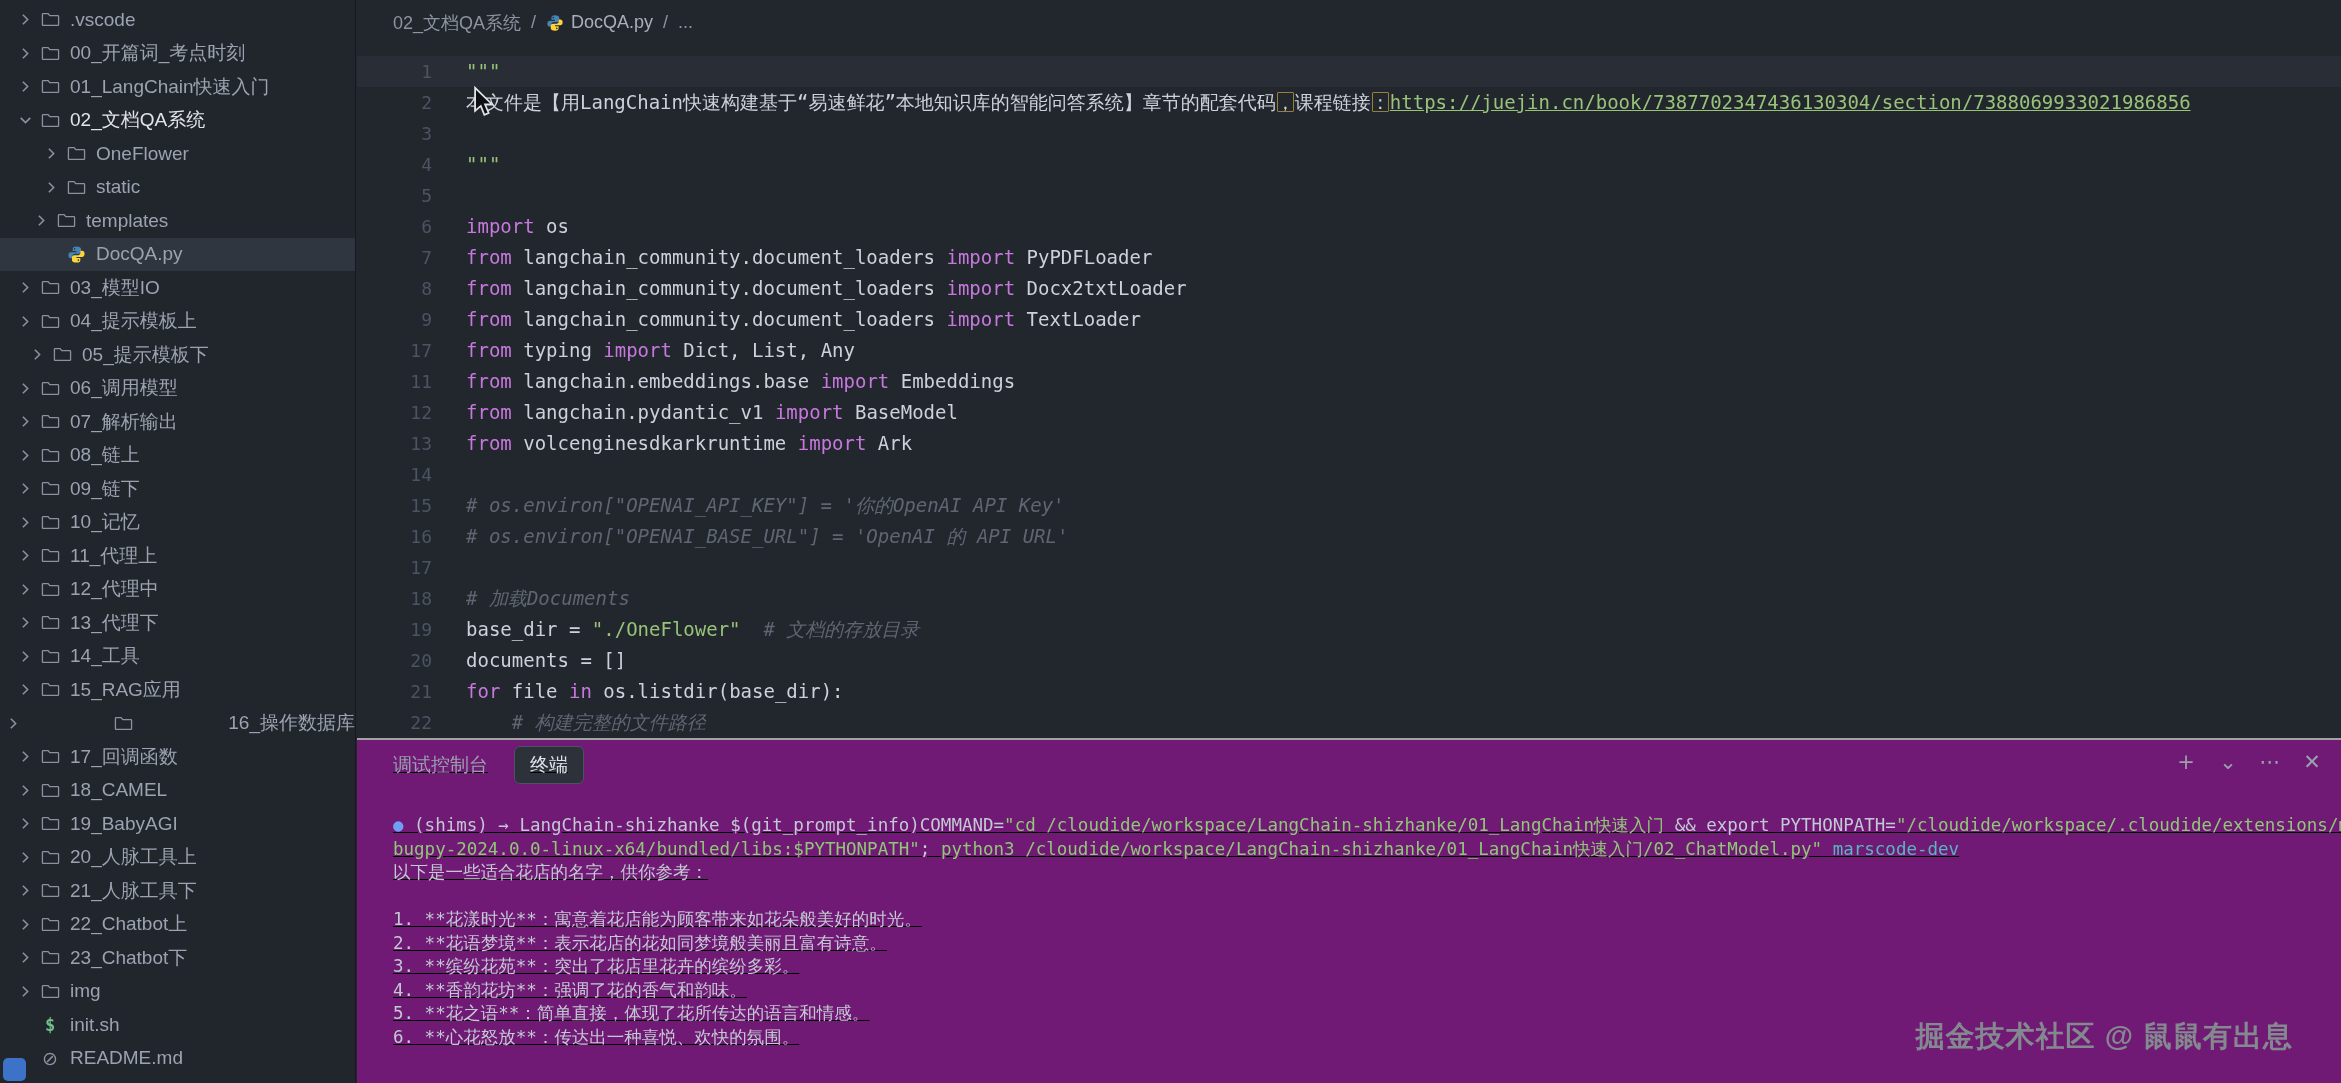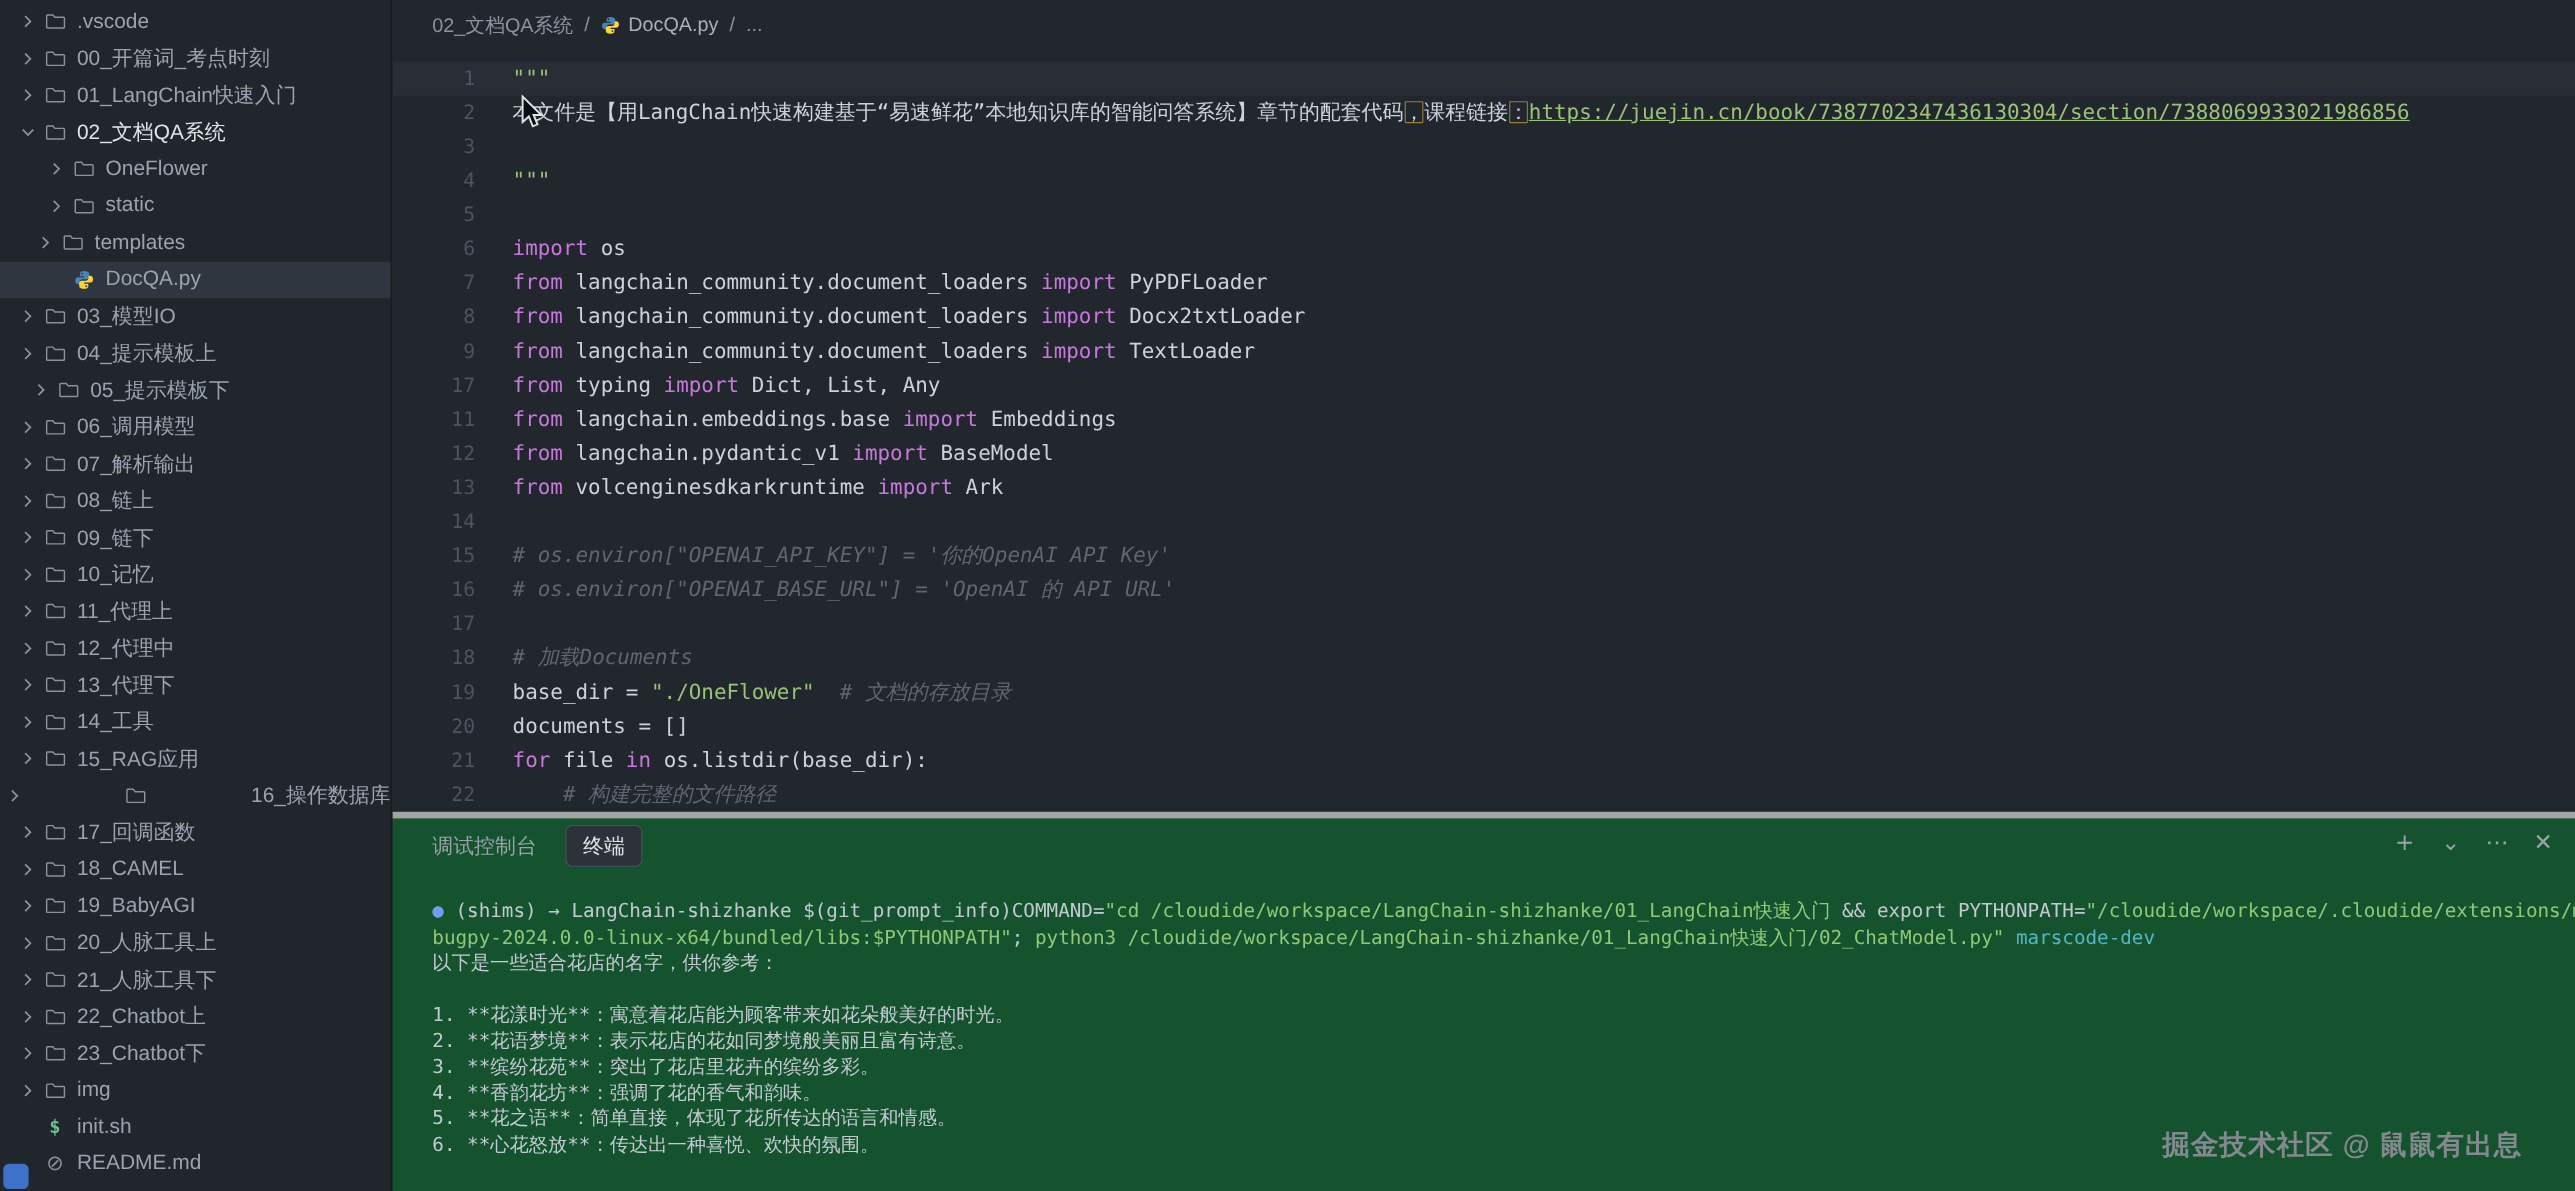--- a/index.html
+++ b/index.html
@@ -29,35 +29,35 @@
   .gutter{width:75px;text-align:right;color:#4c5463;flex:none;font-size:18px;}
   .code-text{padding-left:34px;color:#ccd2db;}
   .seg-kw{color:#c678dd;}
   .seg-str{color:#98c379;}
   .seg-com{color:#5f6672;font-style:italic;}
   .seg-fg{color:#ccd2db;}
   .seg-link{color:#98c379;text-decoration:underline;cursor:pointer;}
   .seg-box{outline:1px solid #97803b;outline-offset:-2px;border-radius:2px;}
 
   
-  #panel{position:absolute;left:357px;top:738px;right:0;bottom:0;border-top:6px solid #a3a3a3;background:#14532d;}
+  #panel{position:absolute;left:357px;top:738px;right:0;bottom:0;border-top:2px solid #a3a3a3;background:#701a75;text-decoration:underline;}
   #panel-header{height:50px;display:flex;align-items:center;padding-left:36px;gap:26px;font-family:"Liberation Sans",sans-serif;font-size:19px;}
   .panel-tab{color:#99a1ad;cursor:pointer;}
   .panel-tab.active{border:1px solid #4b5261;background:#2c313a;color:#dfe3e8;border-radius:6px;padding:5px 15px;}
   #panel-actions{position:absolute;right:16px;top:10px;display:flex;gap:16px;align-items:center;color:#99a1ad;font-size:21px;font-family:"DejaVu Sans",sans-serif;}
   .panel-action{cursor:pointer;width:26px;text-align:center;}
   #terminal{padding:24px 0 0 36px;font-family:"DejaVu Sans Mono",monospace;font-size:17.5px;line-height:23.5px;color:#c3c9d3;white-space:pre;overflow:hidden;}
   .term-line{height:23.5px;}
   .seg-tfg{color:#c3c9d3;}
   .seg-green{color:#90c878;}
   .seg-teal{color:#56b6c2;}
   .seg-blue{color:#6f9ff2;}
 
   
-  #watermark{position:absolute;right:48px;bottom:26px;font-family:"Liberation Sans",sans-serif;font-size:25px;font-weight:600;color:#83898f;letter-spacing:1px;z-index:6;}
+  #watermark{position:absolute;right:48px;bottom:26px;font-family:"Liberation Sans",sans-serif;font-size:29px;font-weight:600;color:#83898f;letter-spacing:1px;z-index:6;}
   #remote-indicator{position:absolute;left:3px;top:1058px;width:23px;height:23px;background:#3c72c8;border-radius:5px;z-index:7;cursor:pointer;}
   #cursor-pointer{position:absolute;left:472px;top:86px;z-index:9;pointer-events:none;}
 </style>
 </head>
 <body>
 
 <div id="sidebar">
   <div id="file-tree">
       <div class="tree-row" style="padding-left: 12px;">
         <span class="twisty">

